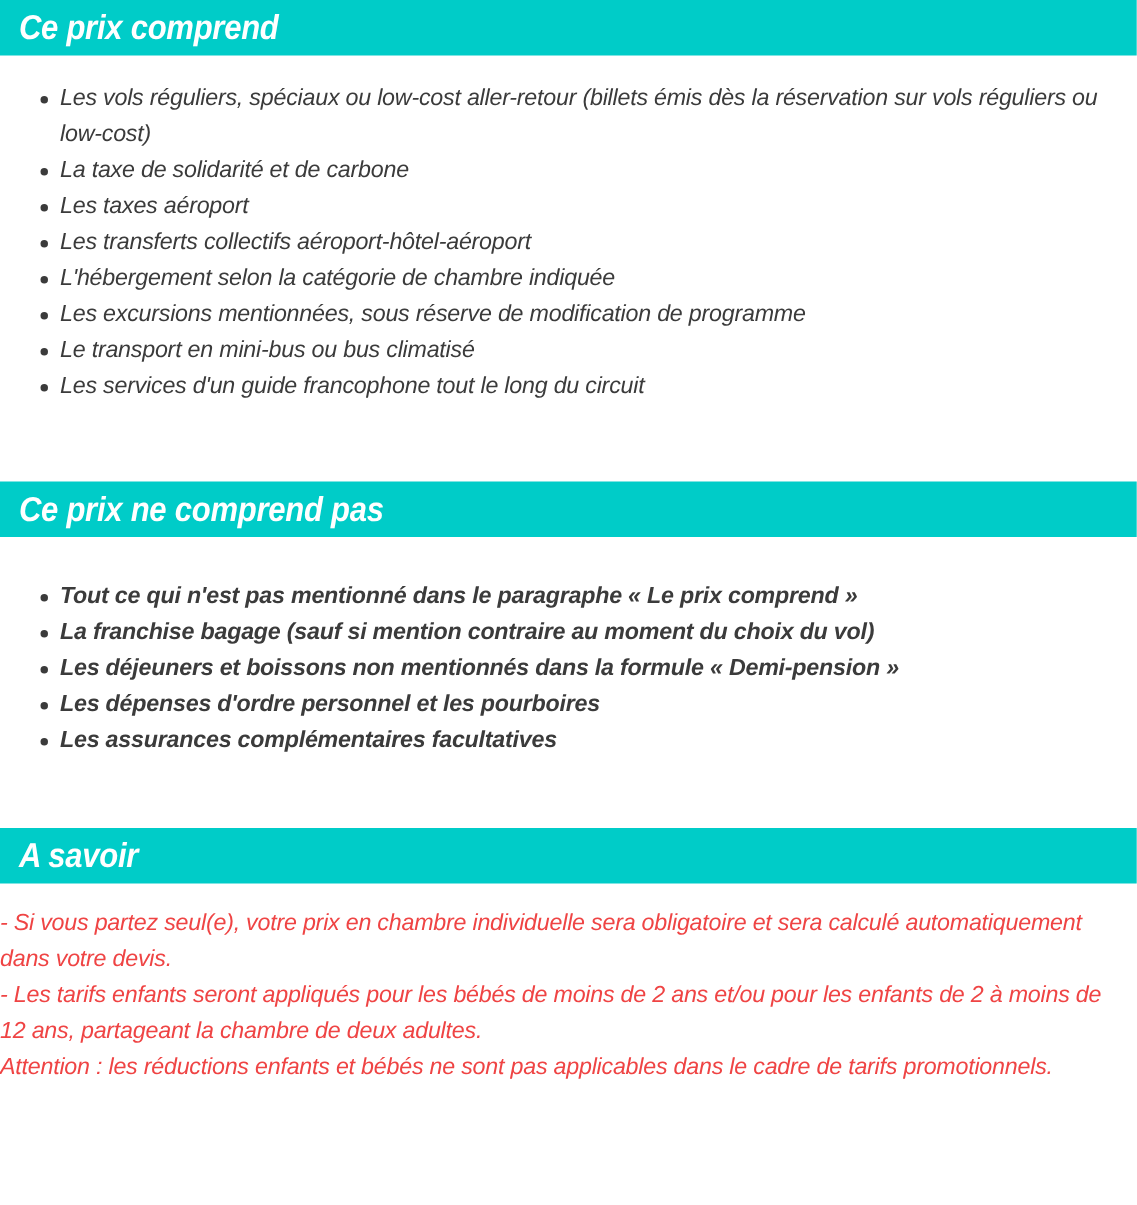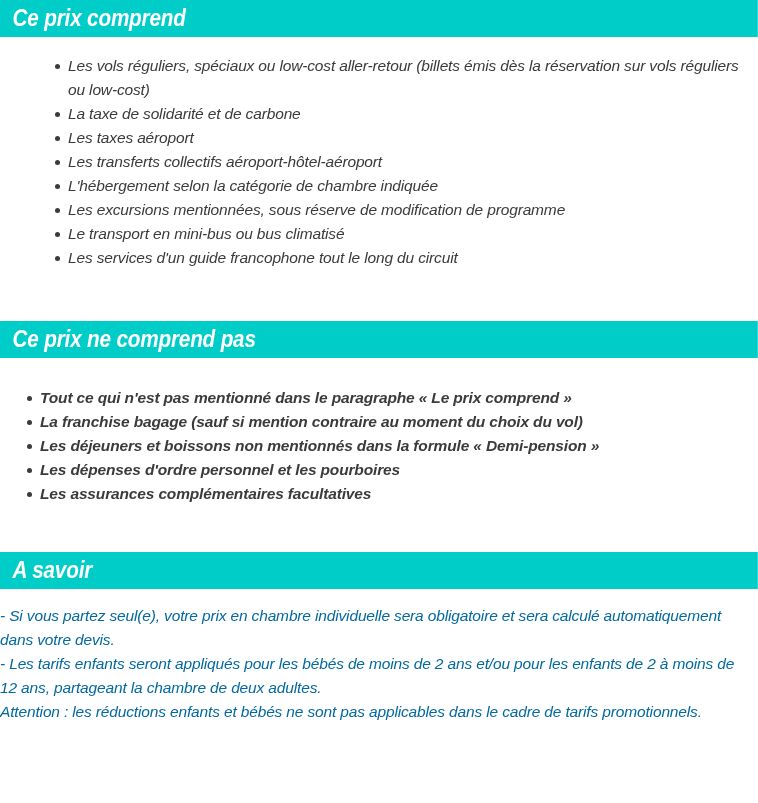--- a/index.html
+++ b/index.html
@@ -67,21 +67,20 @@
     top: 10px;
     width: 5px;
     height: 5px;
     border-radius: 50%;
     background: #3b3b3b;
   }
 
   .list-block-1 {
     padding-top: 17px;
     padding-bottom: 0;
-    padding-left: 28px;
   }
   .list-block-1 li {
     margin-bottom: 0px;
     padding-bottom: 0px;
   }
   .list-block-1 li + li { margin-top: 0px; }
 
   .gap-after-list-1 { height: 51px; }
 
   .list-block-2 {
@@ -97,21 +96,21 @@
 
   
   .notes {
     padding: 15px 12px 0 0;
   }
   .notes p {
     margin: 0;
     font-style: italic;
     font-size: 15.5px;
     line-height: 24px;
-    color: #0369a1;
+    color: #ef4444;
     letter-spacing: -0.15px;
     padding-left: 0px;
   }
   .notes p + p { margin-top: 0px; }
 </style>
 </head>
 <body>
 
 <div class="page">
 

